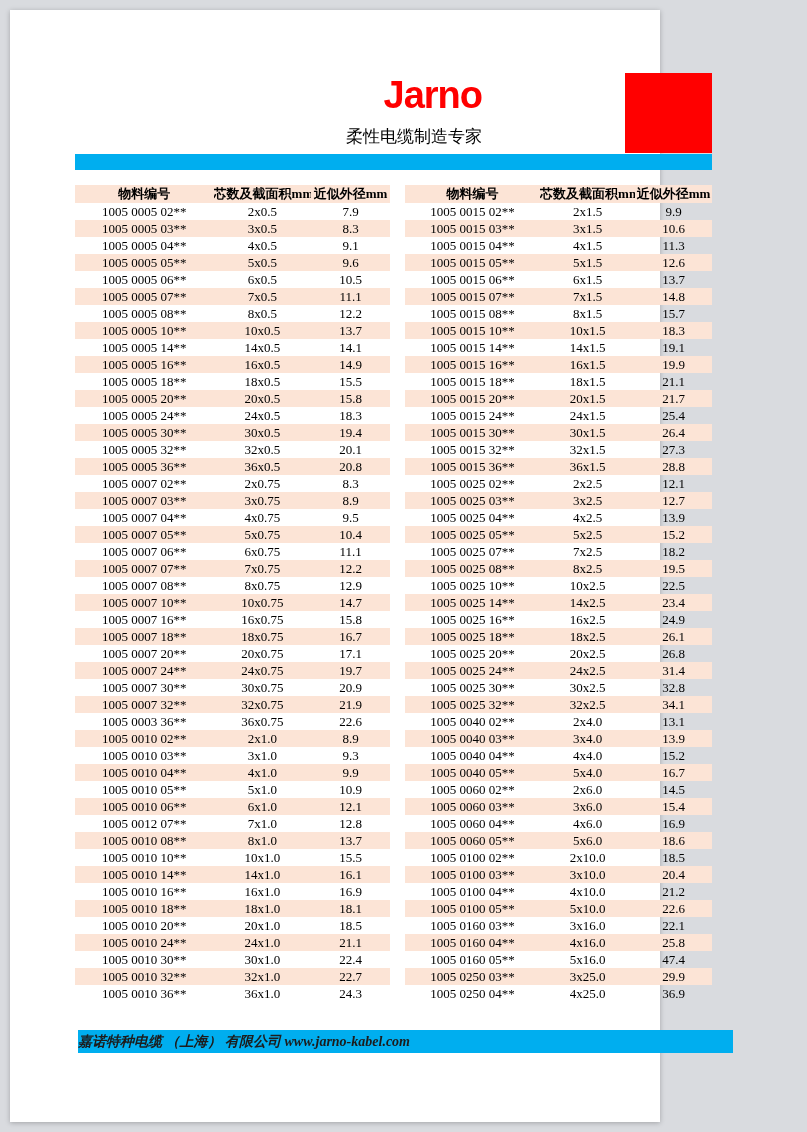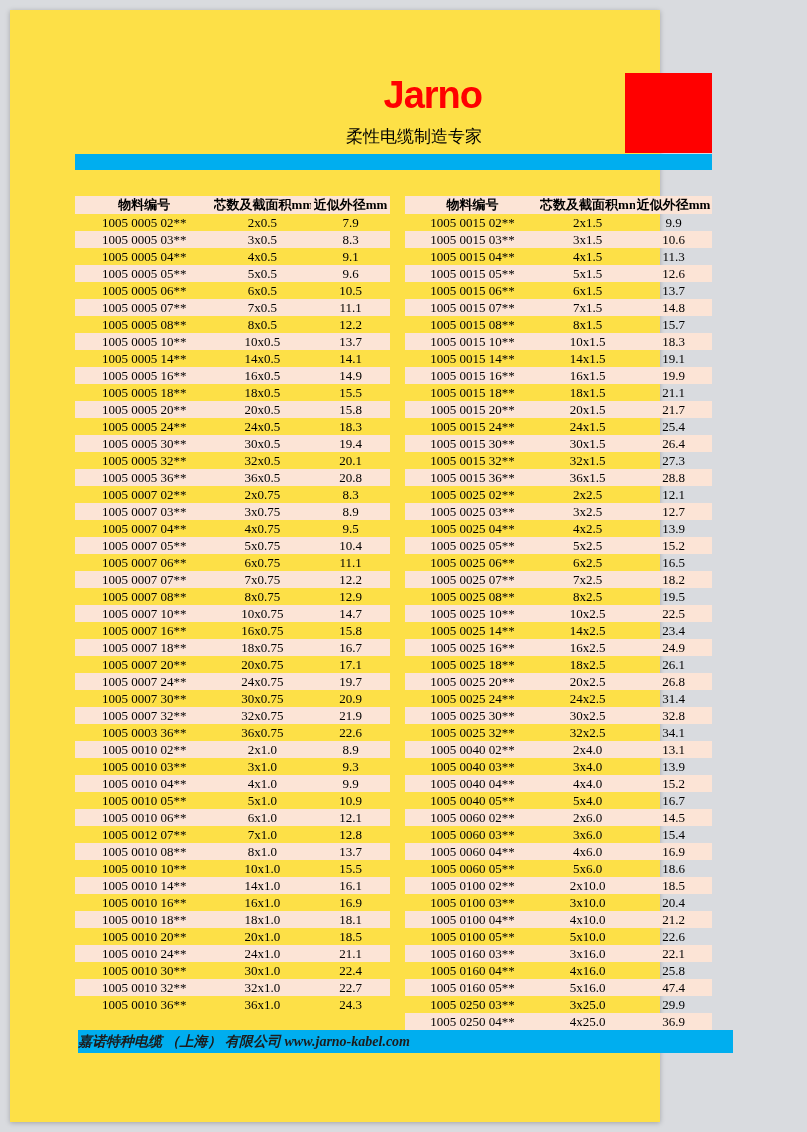--- a/index.html
+++ b/index.html
@@ -6,21 +6,21 @@
     margin: 0; padding: 0;
     width: 807px; height: 1132px;
     background: #d9dbdf;
     overflow: hidden;
     font-family: "Liberation Serif", "DejaVu Serif", serif;
   }
   .page {
     position: absolute;
     left: 10px; top: 10px;
     width: 650px; height: 1112px;
-    background: #fde047;
+    background: #ffffff;
     box-shadow: 0 1px 5px rgba(0,0,0,0.25);
   }
   
   .logo-text {
     position: absolute;
     right: 178px; top: 66px;
     font-family: "Liberation Sans", "DejaVu Sans", sans-serif;
     font-weight: bold;
     font-size: 38px;
     letter-spacing: -1px;
@@ -49,21 +49,20 @@
     background: #00aeef;
   }
   
   .spec-table {
     position: absolute;
     top: 175px;
     border-collapse: collapse;
     table-layout: fixed;
     font-size: 13px;
     color: #000000;
-    margin-top: 11px;
   }
   .spec-table.left  { left: 65px;  width: 315px; }
   .spec-table.right { left: 395px; width: 307px; }
   .spec-table th, .spec-table td {
     padding: 0;
     height: 17px;
     line-height: 17px;
     text-align: center;
     white-space: nowrap;
     overflow: hidden;
@@ -464,25 +463,20 @@
           <td>1005 0025 04**</td>
           <td>4x2.5</td>
           <td>13.9</td>
         </tr>
         <tr>
           <td>1005 0025 05**</td>
           <td>5x2.5</td>
           <td>15.2</td>
         </tr>
         <tr>
-          <td>1005 0025 06**</td>
-          <td>6x2.5</td>
-          <td>16.5</td>
-        </tr>
-        <tr>
           <td>1005 0025 07**</td>
           <td>7x2.5</td>
           <td>18.2</td>
         </tr>
         <tr>
           <td>1005 0025 08**</td>
           <td>8x2.5</td>
           <td>19.5</td>
         </tr>
         <tr>

